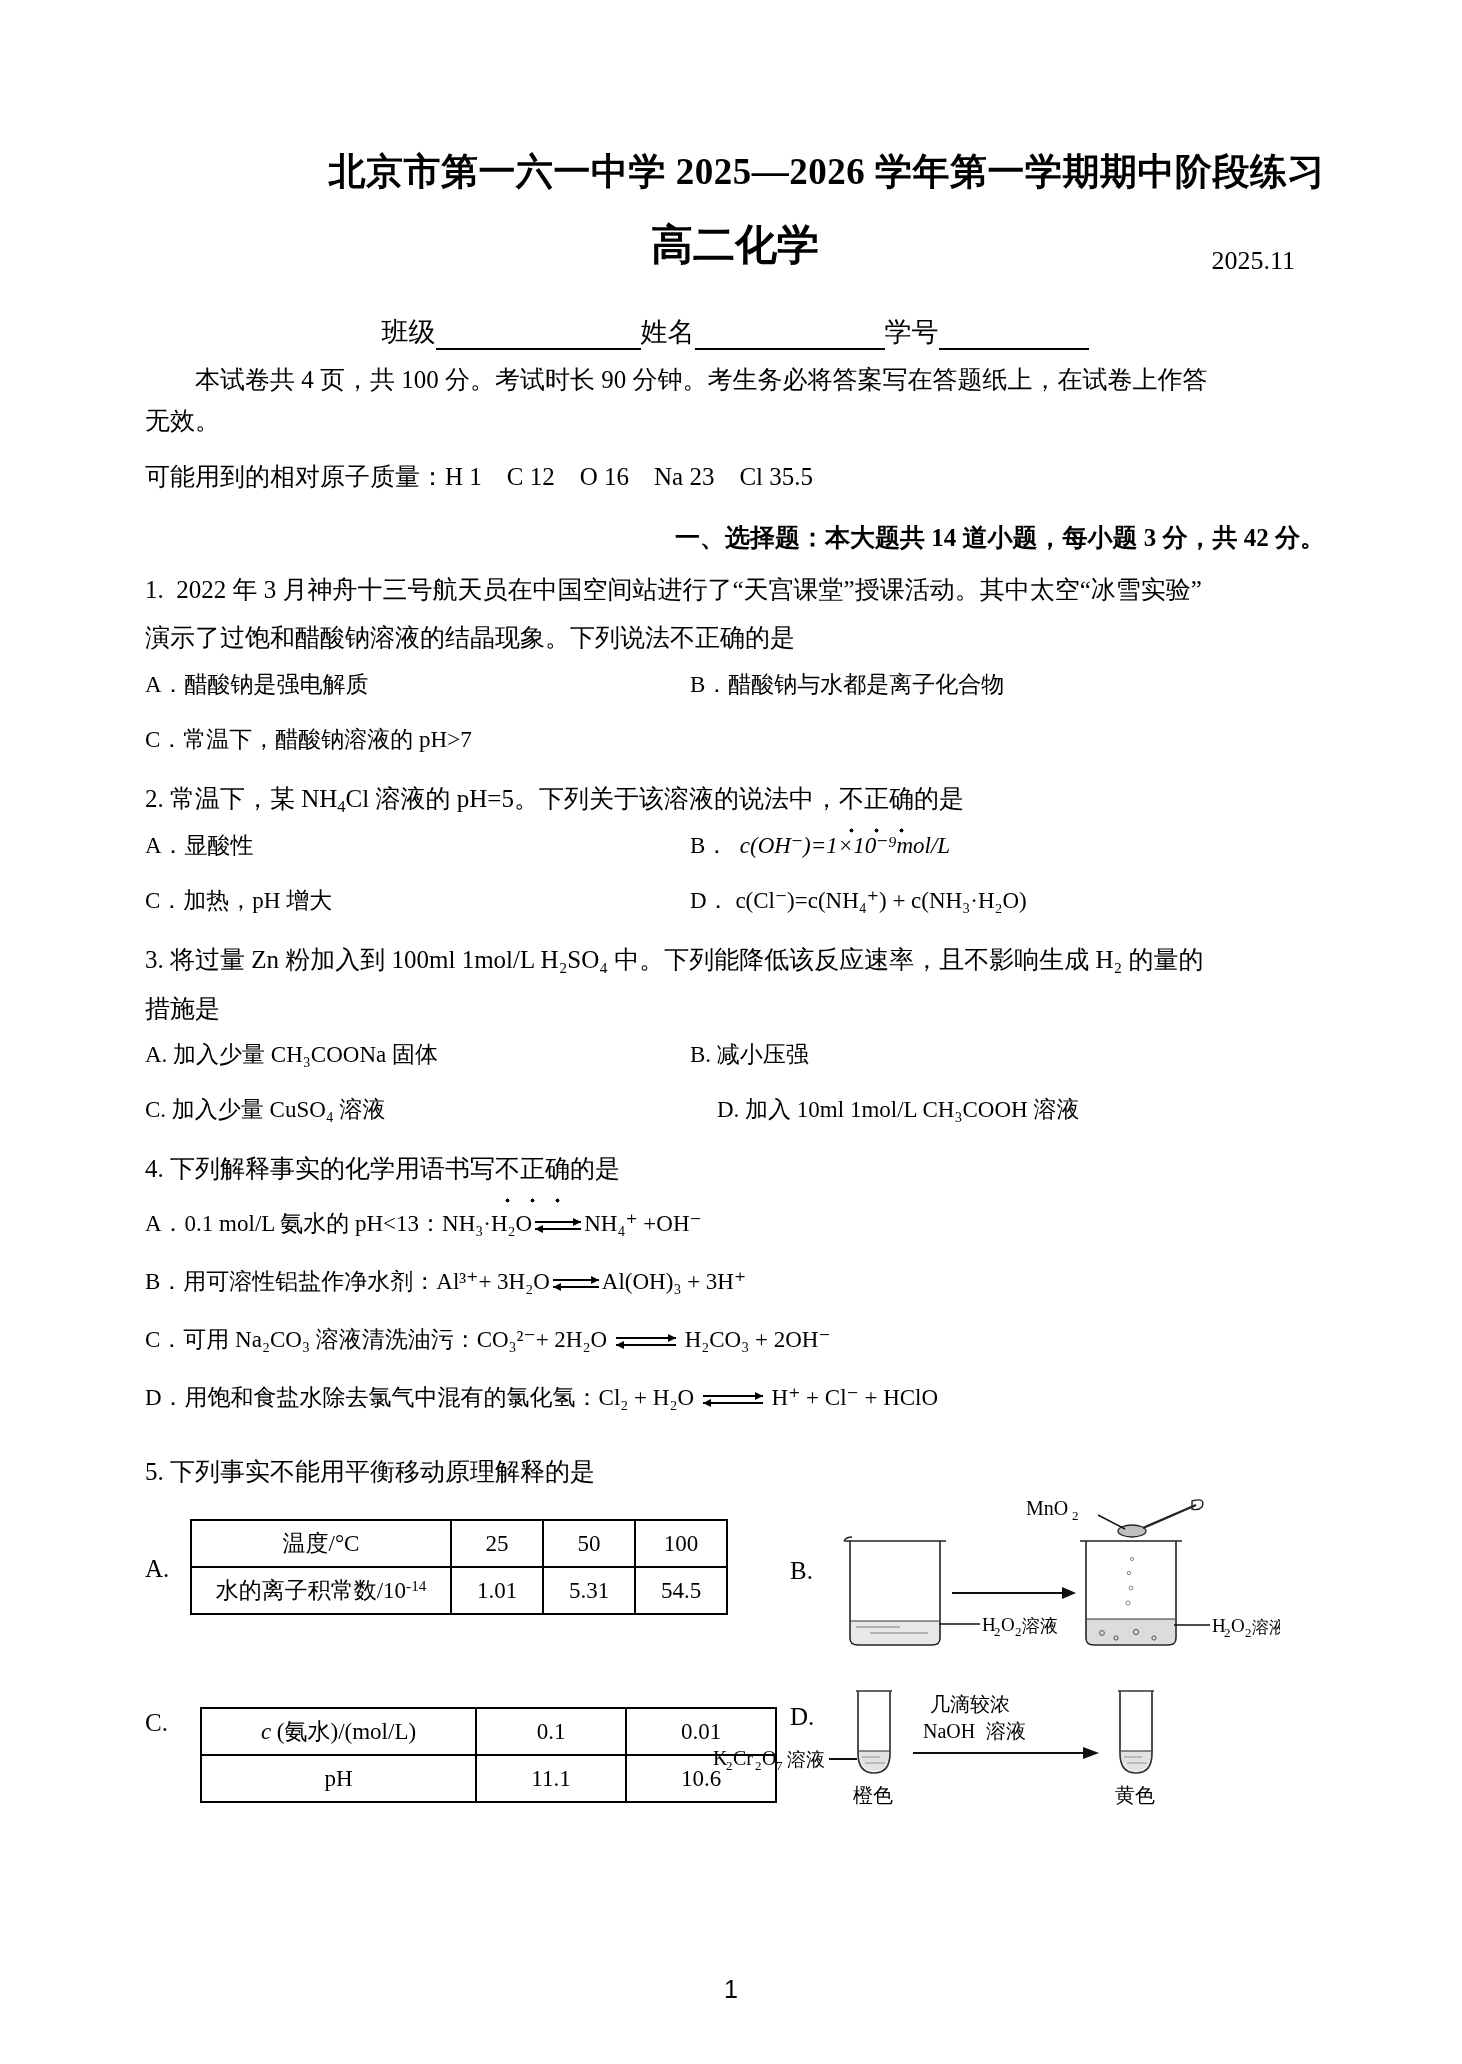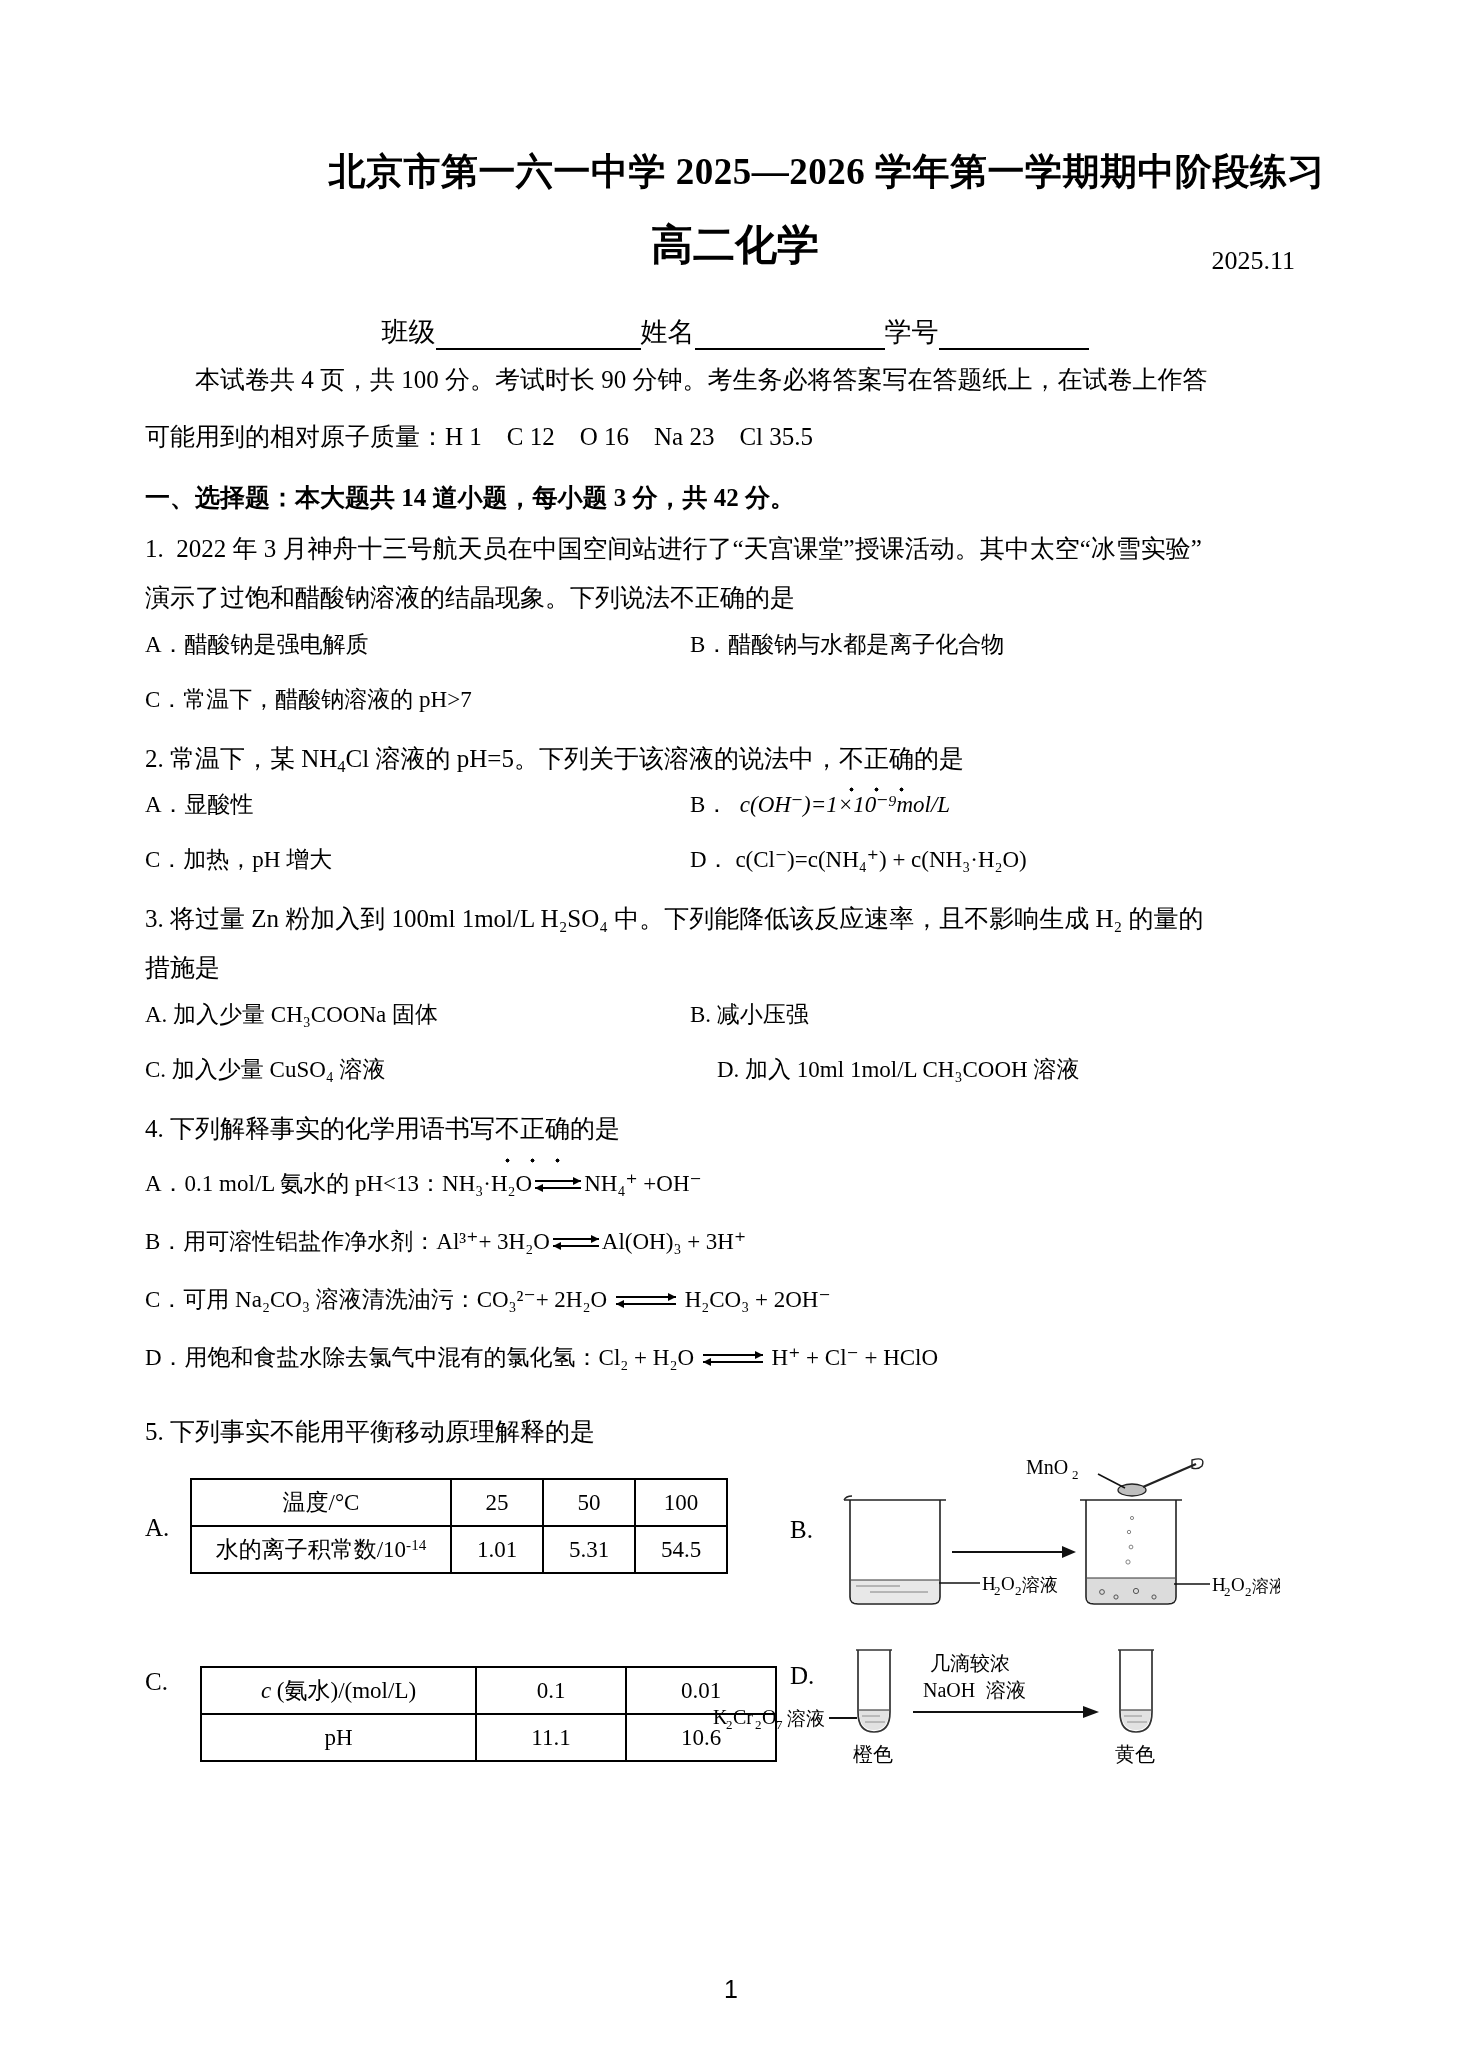--- a/index.html
+++ b/index.html
@@ -83,20 +83,21 @@
     text-indent: 0;
   }
   .para.indent { text-indent: 50px; }
   .tight { line-height: 1.62; }
 
   .section-head {
     font-size: 25px;
     font-weight: bold;
     margin-top: 18px;
     line-height: 1.7;
+    text-align: right;
   }
 
   .q {
     font-size: 25px;
     line-height: 1.95;
     margin-top: 6px;
   }
 
   .opts {
     font-size: 23px;
@@ -217,20 +218,21 @@
   <div class="subtitle-row">
     <div class="doc-subtitle">高二化学</div>
     <div class="doc-date">2025.11</div>
   </div>
 
   <div class="form-line">
     <span class="form-label">班级</span><span class="fld fld-class"></span><span class="form-label">姓名</span><span class="fld fld-name"></span><span class="form-label">学号</span><span class="fld fld-id"></span>
   </div>
 
   <div class="para indent tight">本试卷共 4 页，共 100 分。考试时长 90 分钟。考生务必将答案写在答题纸上，在试卷上作答</div>
+  <div class="para tight" style="margin-top:0">无效。</div>
   <div class="para" style="margin-top:14px">可能用到的相对原子质量：H 1　C 12　O 16　Na 23　Cl 35.5</div>
 
   <div class="section-head">一、选择题：本大题共 14 道小题，每小题 3 分，共 42 分。</div>
 
   <div class="q">
     <div>
       <span>1.</span>&nbsp;&nbsp;<span>2022 年 3 月神舟十三号航天员在中国空间站进行了“天宫课堂”授课活动。其中太空“冰雪实验”</span>
     </div>
     <div>演示了过饱和醋酸钠溶液的结晶现象。下列说法不正确的是</div>
   </div>

